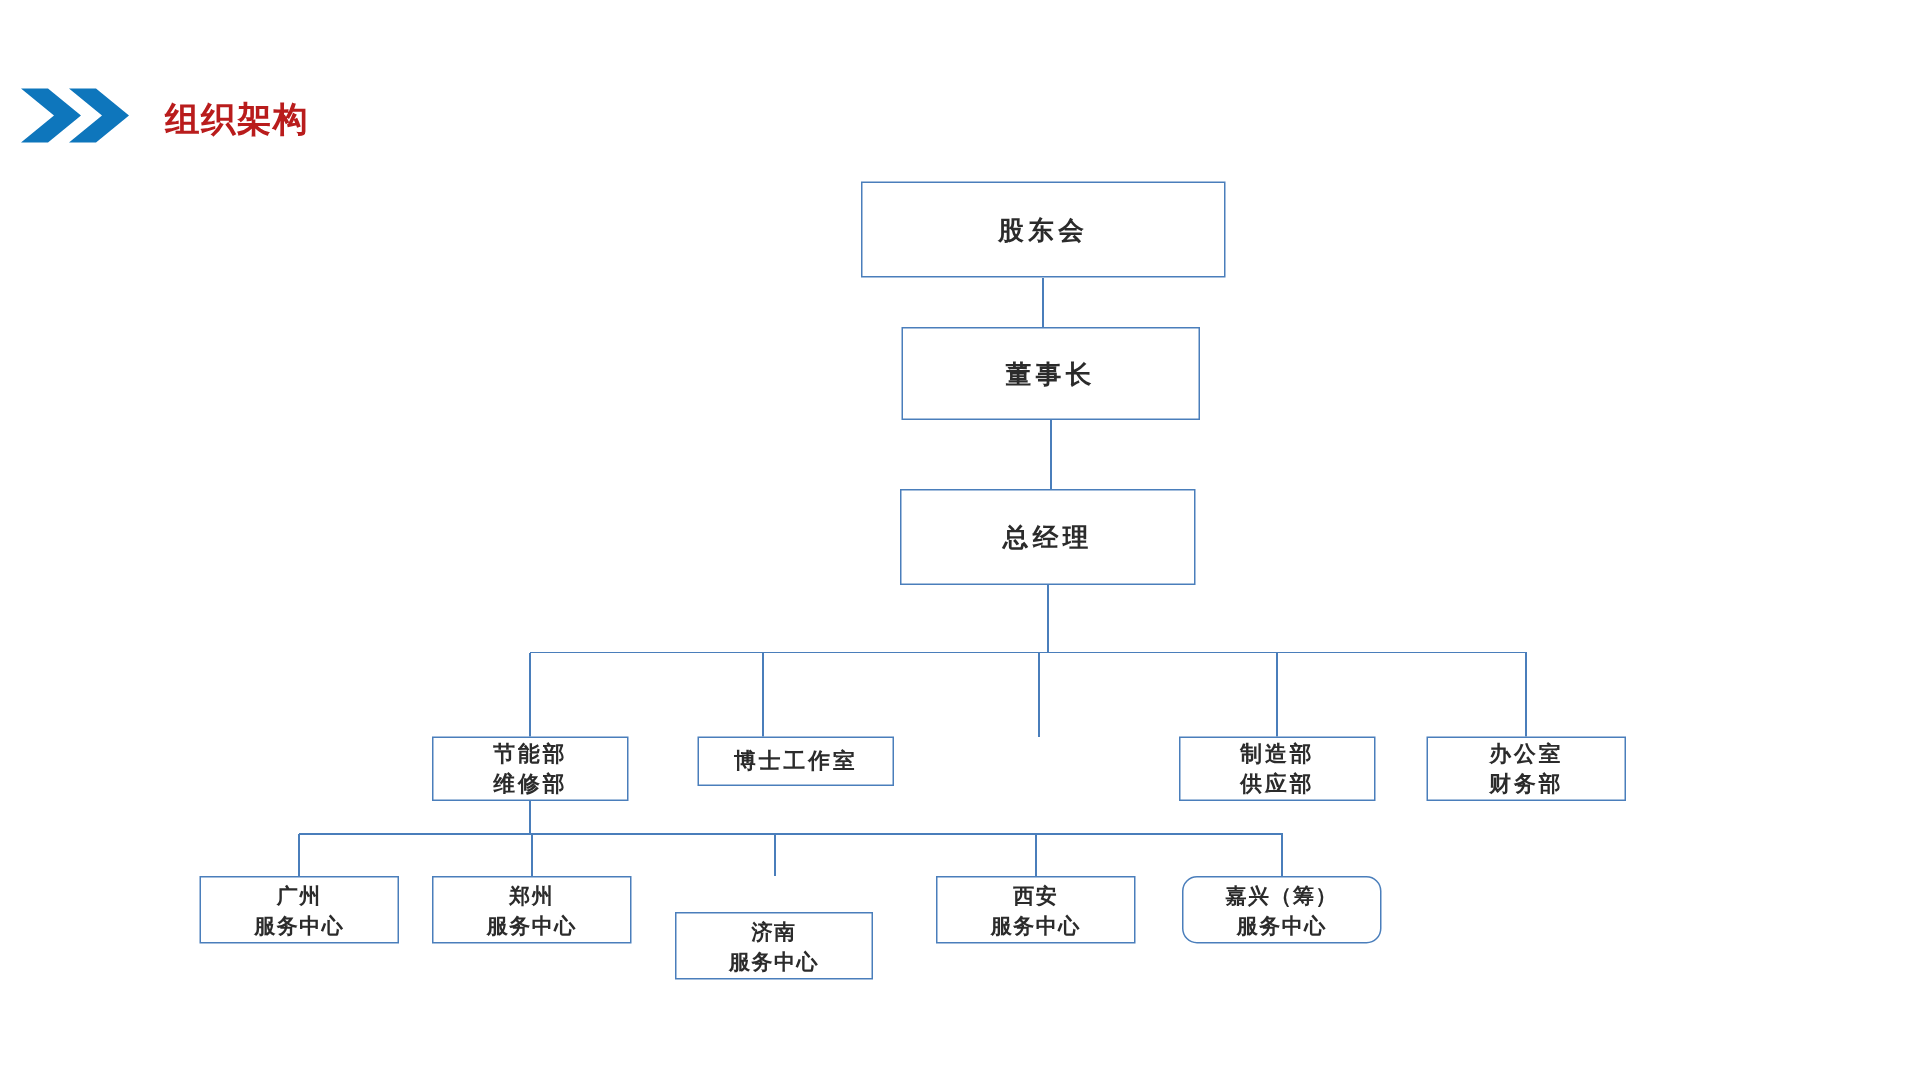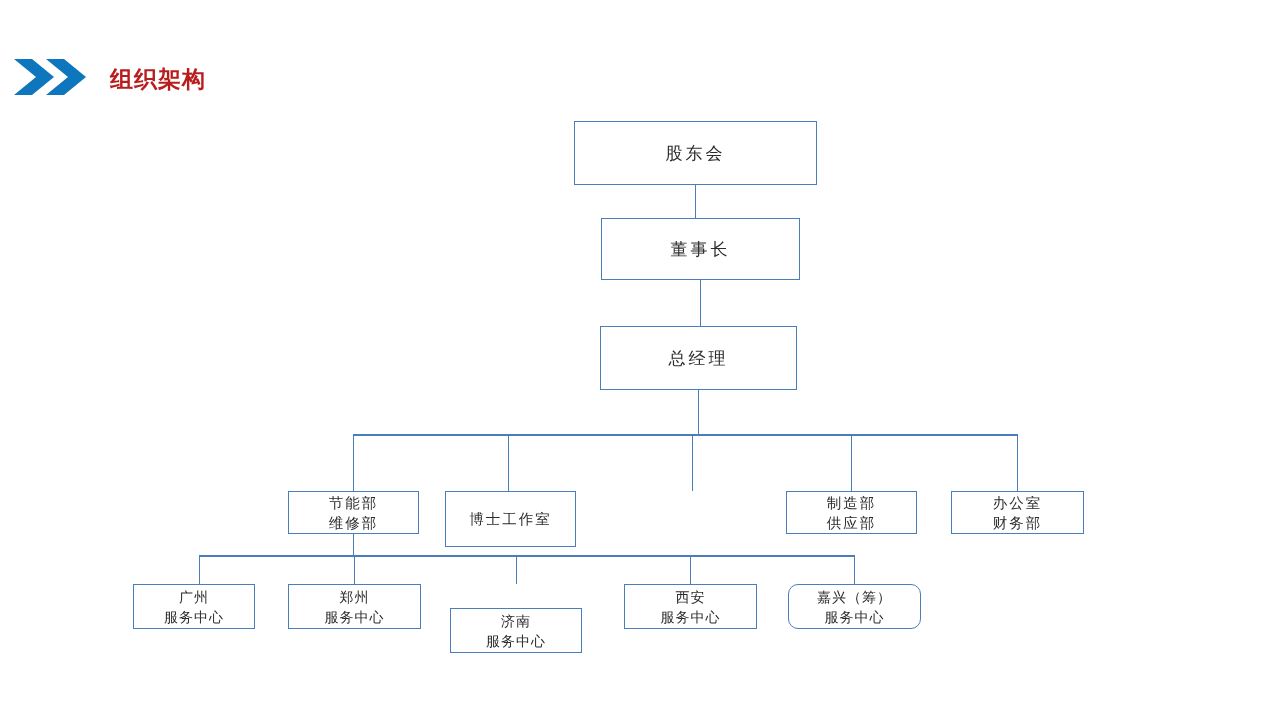--- a/index.html
+++ b/index.html
@@ -70,20 +70,21 @@
     flex-direction: column;
     align-items: center;
     justify-content: center;
     color: #2b2b2b;
     text-align: center;
     z-index: 2;
   }
   .node .line {
     display: block;
     white-space: nowrap;
+    font-weight: bold;
   }
 
   .node.level-1 { font-size: 17px; letter-spacing: 3px; }
   .node.level-2 { font-size: 17px; letter-spacing: 3px; }
   .node.level-3 { font-size: 17px; letter-spacing: 3px; }
   .node.dept    { font-size: 14.5px; letter-spacing: 2px; line-height: 20px; }
   .node.center  { font-size: 14px;   letter-spacing: 1px; line-height: 20px; }
 </style>
 </head>
 <body>
@@ -137,33 +138,33 @@
   </div>
 
   <div class="node level-3" style="left: 600px; top: 326px; width: 197px; height: 64px;">
     <span class="line">总经理</span>
   </div>
 
   <div class="node dept" style="left: 288px; top: 491px; width: 131px; height: 43px;">
     <span class="line">节能部</span>
     <span class="line">维修部</span>
   </div>
-  <div class="node dept" style="left: 445px; top: 491px; width: 131px; height: 56px;">
+  <div class="node dept" style="left: 465px; top: 491px; width: 131px; height: 33px;">
     <span class="line">博士工作室</span>
   </div>
   <div class="node dept" style="left: 786px; top: 491px; width: 131px; height: 43px;">
     <span class="line">制造部</span>
     <span class="line">供应部</span>
   </div>
   <div class="node dept" style="left: 951px; top: 491px; width: 133px; height: 43px;">
     <span class="line">办公室</span>
     <span class="line">财务部</span>
   </div>
 
-  <div class="node center" style="left: 133px; top: 584px; width: 122px; height: 45px;">
+  <div class="node center" style="left: 133px; top: 584px; width: 133px; height: 45px;">
     <span class="line">广州</span>
     <span class="line">服务中心</span>
   </div>
   <div class="node center" style="left: 288px; top: 584px; width: 133px; height: 45px;">
     <span class="line">郑州</span>
     <span class="line">服务中心</span>
   </div>
   <div class="node center" style="left: 450px; top: 608px; width: 132px; height: 45px;">
     <span class="line">济南</span>
     <span class="line">服务中心</span>

